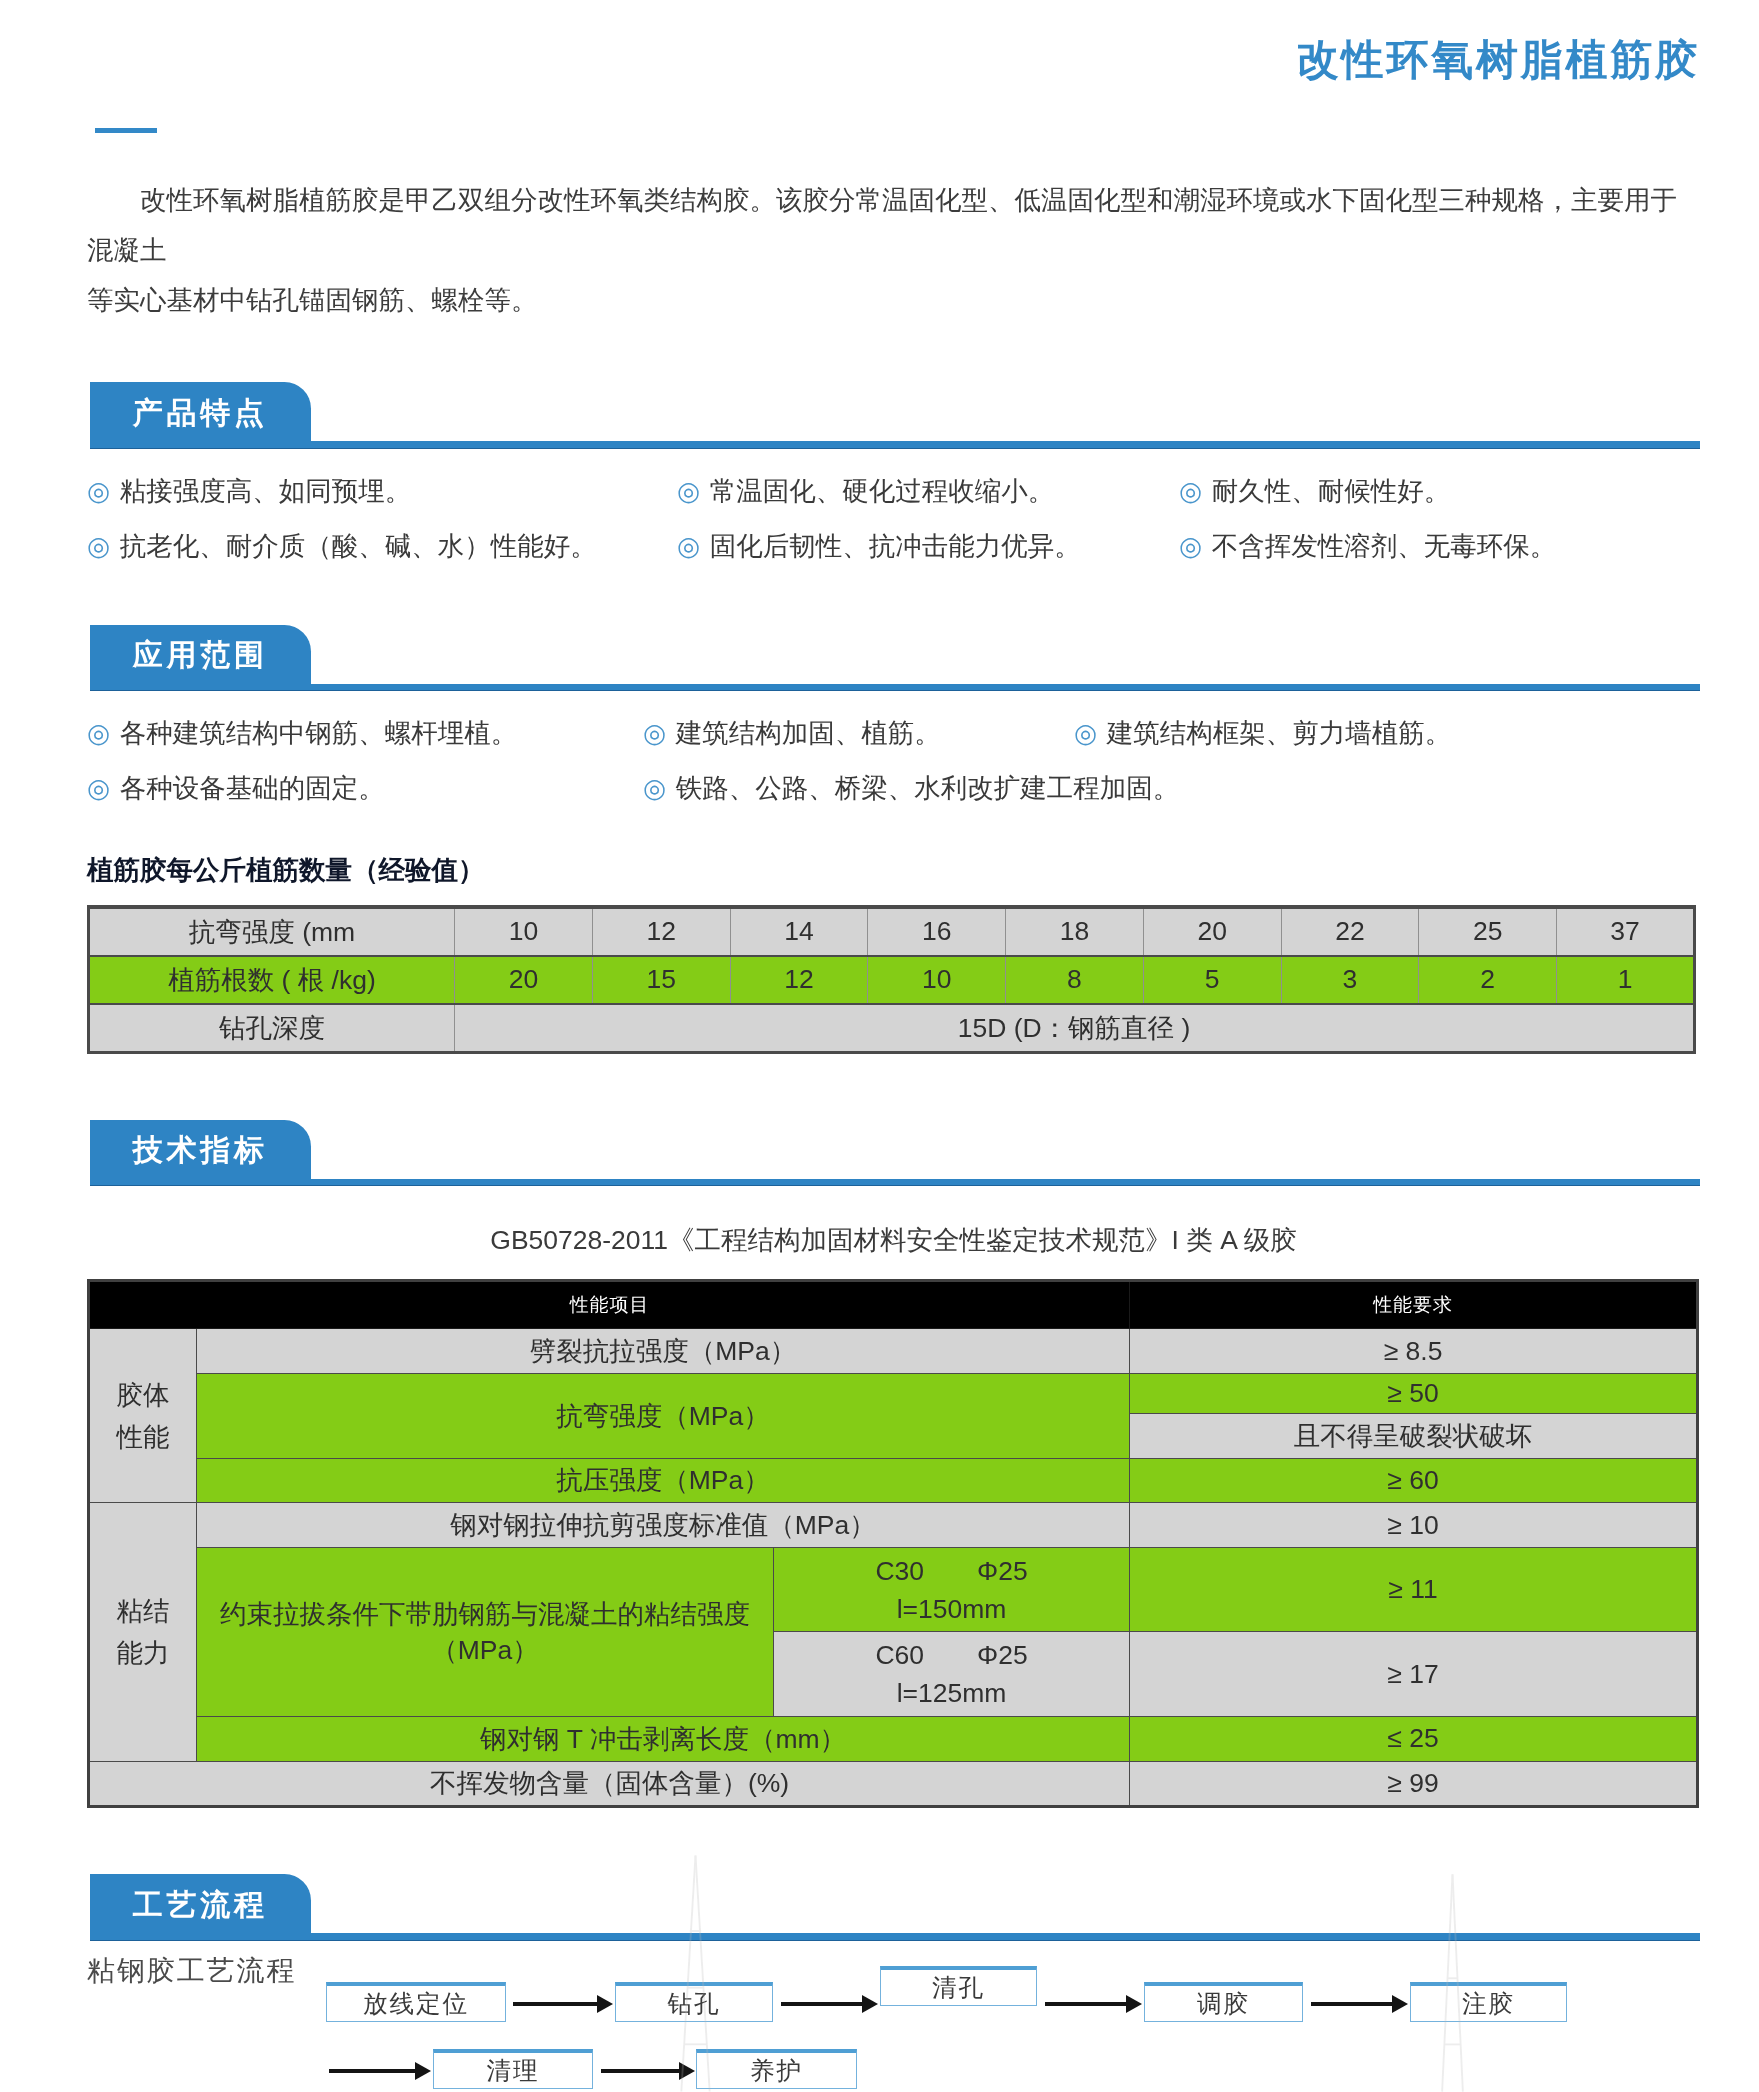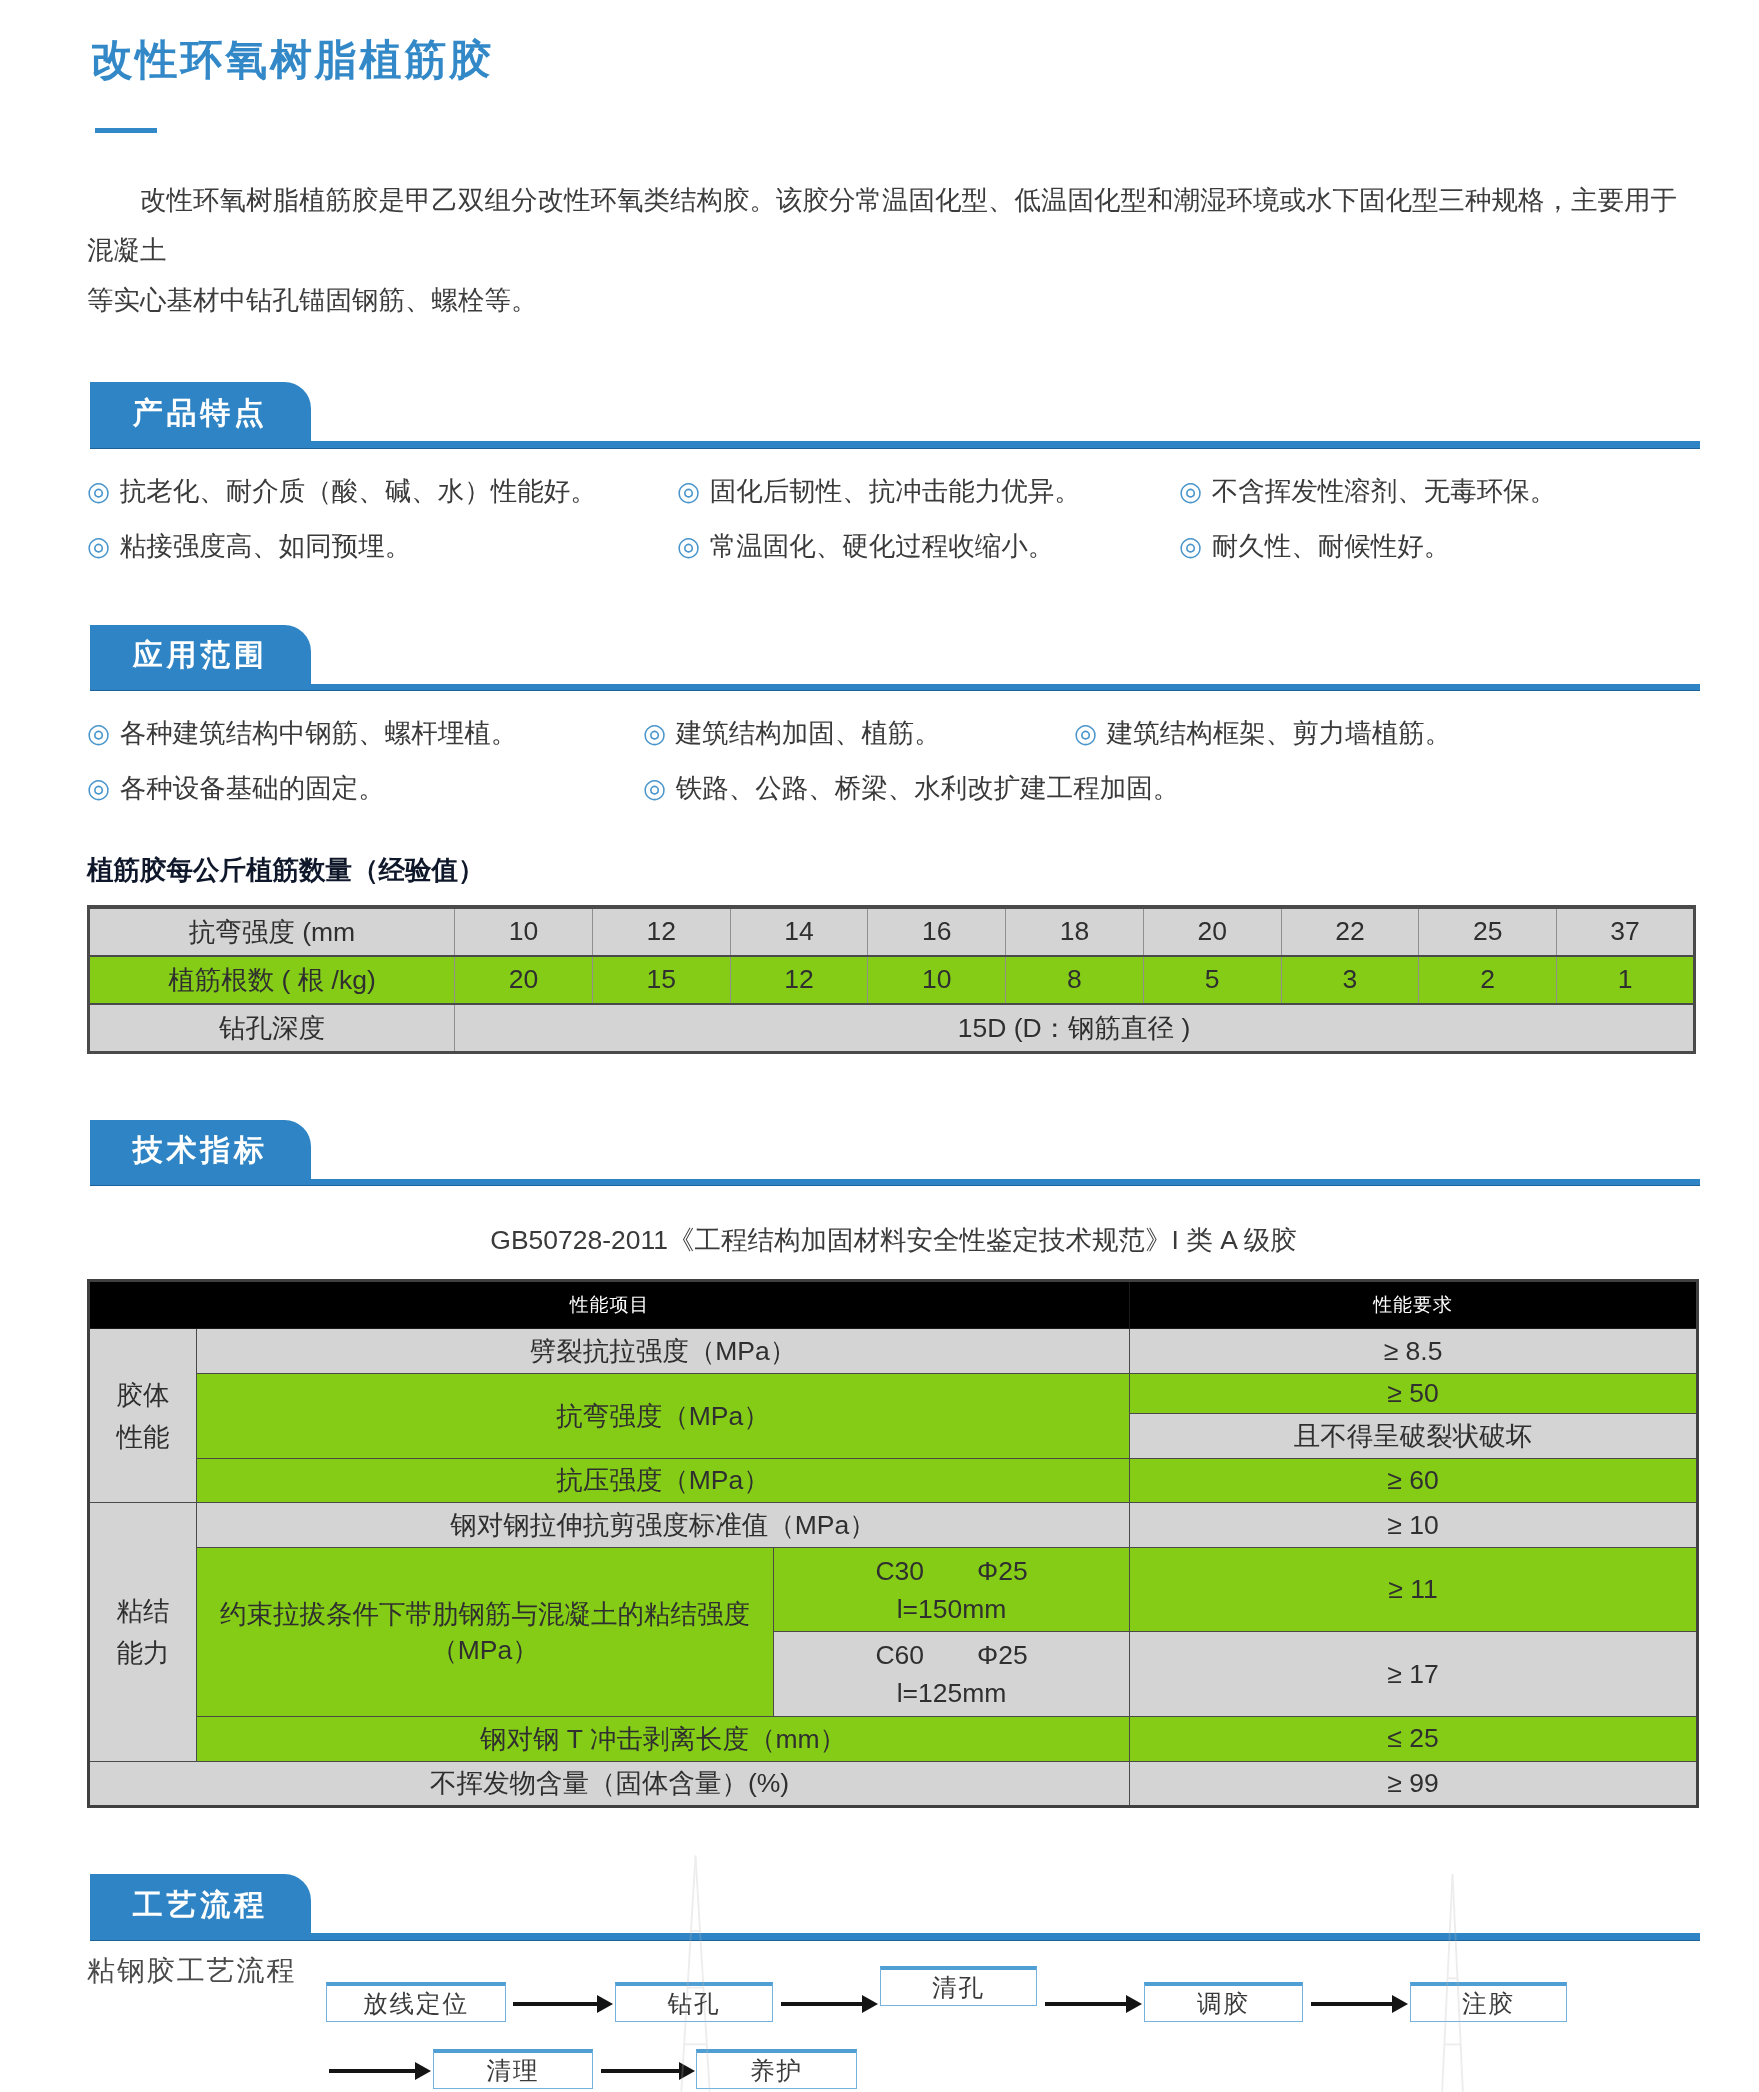--- a/index.html
+++ b/index.html
@@ -10,20 +10,21 @@
     overflow:hidden;
     font-family:"Liberation Sans","DejaVu Sans",sans-serif;
     color:#3a3a3a;
     box-sizing:border-box;
     padding:28px 59px 0 87px;
   }
   
   .doc-title{
     font-size:42px;font-weight:700;color:#3389c8;letter-spacing:2.8px;
     margin:3.8px 0 0 3.8px;
+    text-align:right;
   }
   .title-dash{width:62px;height:5.7px;background:#3389c8;margin:40px 0 0 7.6px;}
   
   .intro{margin-top:42px;font-size:26.5px;line-height:50px;color:#3c3c3c;}
   .intro .l1{text-indent:2em;}
   
   .section-head{position:relative;margin-left:2.8px;}
   .badge{
     position:relative;z-index:2;display:inline-block;min-width:221px;box-sizing:border-box;
     background:#2e84c4;color:#ffffff;font-size:30px;font-weight:700;letter-spacing:3.8px;
@@ -101,28 +102,28 @@
     <span class="l1" style="display:block">改性环氧树脂植筋胶是甲乙双组分改性环氧类结构胶。该胶分常温固化型、低温固化型和潮湿环境或水下固化型三种规格，主要用于混凝土</span>
     <span style="display:block">等实心基材中钻孔锚固钢筋、螺栓等。</span>
   </p>
 
   <div class="section-head spacer-mt60">
     <div class="badge">产品特点</div>
     <div class="rule"></div>
   </div>
   <div class="bullets feat">
     <div class="b-row">
+      <div class="b-item"><span class="b-mark">◎</span><span>粘接强度高、如同预埋。</span></div>
+      <div class="b-item"><span class="b-mark">◎</span><span>常温固化、硬化过程收缩小。</span></div>
+      <div class="b-item"><span class="b-mark">◎</span><span>耐久性、耐候性好。</span></div>
+    </div>
+    <div class="b-row">
       <div class="b-item"><span class="b-mark">◎</span><span>抗老化、耐介质（酸、碱、水）性能好。</span></div>
       <div class="b-item"><span class="b-mark">◎</span><span>固化后韧性、抗冲击能力优异。</span></div>
       <div class="b-item"><span class="b-mark">◎</span><span>不含挥发性溶剂、无毒环保。</span></div>
-    </div>
-    <div class="b-row">
-      <div class="b-item"><span class="b-mark">◎</span><span>粘接强度高、如同预埋。</span></div>
-      <div class="b-item"><span class="b-mark">◎</span><span>常温固化、硬化过程收缩小。</span></div>
-      <div class="b-item"><span class="b-mark">◎</span><span>耐久性、耐候性好。</span></div>
     </div>
   </div>
 
   <div class="section-head spacer-mt66">
     <div class="badge">应用范围</div>
     <div class="rule"></div>
   </div>
   <div class="bullets appl">
     <div class="b-row">
       <div class="b-item"><span class="b-mark">◎</span><span>各种建筑结构中钢筋、螺杆埋植。</span></div>

